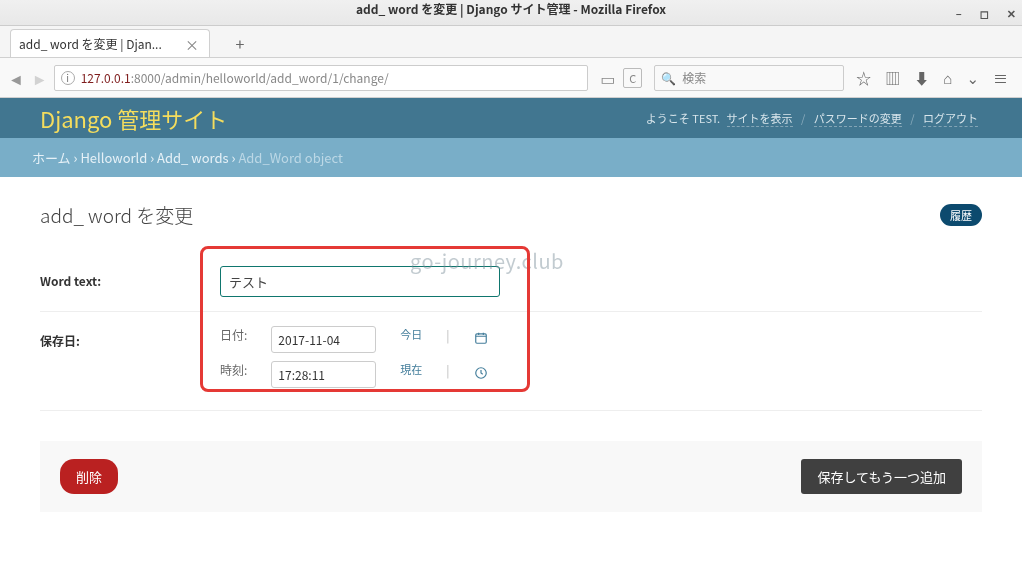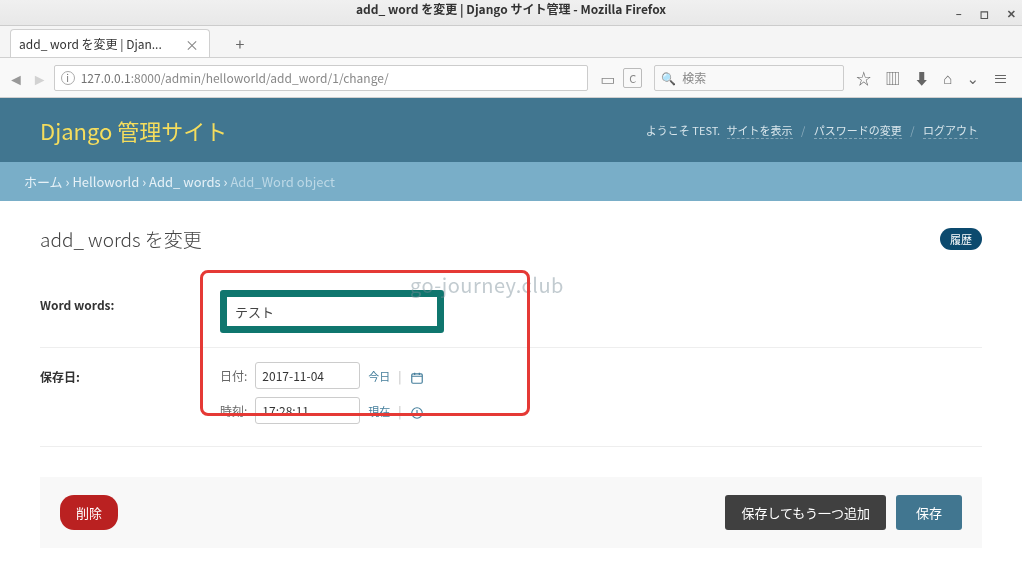--- a/index.html
+++ b/index.html
@@ -8,44 +8,44 @@
 .win-controls{position:absolute;right:6px;top:0;height:26px;display:flex;align-items:center;gap:18px;font-size:11px;color:#555}
 .win-controls span{cursor:pointer}
 .tab-strip{height:32px;background:#f5f5f5;border-bottom:1px solid #d0d0d0;display:flex;align-items:flex-end;padding-left:10px}
 .tab{background:#fff;border:1px solid #d0d0d0;border-bottom:none;border-radius:4px 4px 0 0;height:28px;width:200px;display:flex;align-items:center;padding:0 8px;font-size:12px;color:#333;margin-right:18px}
 .tab-title{flex:1;white-space:nowrap;overflow:hidden;text-overflow:ellipsis}
 .tab-x{color:#888;font-size:14px;padding:0 2px}
 .new-tab{width:24px;height:24px;display:flex;align-items:center;justify-content:center;color:#666;font-size:16px;margin-bottom:2px}
 .addr-bar{height:40px;background:#f9f9f9;border-bottom:1px solid #d0d0d0;display:flex;align-items:center;padding:0 8px;gap:6px}
 .nav-arrows{display:flex;gap:8px;color:#999;font-size:16px}
 .url-box{flex:1;height:26px;border:1px solid #ccc;border-radius:2px;background:#fff;display:flex;align-items:center;padding:0 6px;font-size:12px;color:#555}
-.url-box .host{color:#737373}
+.url-box .host{color:#7f1d1d}
 .url-box .path{color:#888}
 .info-i{border:1px solid #aaa;border-radius:50%;width:14px;height:14px;display:inline-flex;align-items:center;justify-content:center;font-size:10px;color:#777;margin-right:6px}
 .reader-ref{display:flex;align-items:center;gap:8px;color:#888;padding:0 6px}
 .search-box{width:190px;height:26px;border:1px solid #ccc;border-radius:2px;display:flex;align-items:center;padding:0 6px;font-size:12px;color:#888;gap:6px}
 .toolbar-icons{display:flex;align-items:center;gap:14px;color:#666;font-size:15px;padding:0 6px}
-.django-header{background:#417690;color:#fff;padding:16px 40px;display:flex;align-items:center;justify-content:space-between}
+.django-header{background:#417690;color:#fff;padding:4px 40px;display:flex;align-items:center;justify-content:space-between}
 .django-brand{background:#417690;color:#f5dd5d;font-size:22px;font-weight:normal}
 .user-tools{font-size:11px;color:#d9e6ec}
 .user-tools a{color:#d9e6ec;border-bottom:1px dashed rgba(255,255,255,.35);text-decoration:none;margin:0 4px}
 .user-tools .slash{color:#8ab;margin:0 2px}
-.crumbs{background:#79aec8;color:#e6f1f7;font-size:13px;padding:10px 24px}
+.crumbs{background:#79aec8;color:#e6f1f7;font-size:13px;padding:10px 32px}
 .crumbs a{color:#e6f1f7;text-decoration:none}
 .crumbs .cur{color:#bcd8e6}
 .content{padding:24px 40px 10px}
 .content-head{display:flex;align-items:center;justify-content:space-between}
 .content h1{font-size:19px;font-weight:300;color:#444}
 .hist-btn{background:#0c4a6e;color:#fff;border:none;border-radius:12px;padding:3px 10px;font-size:11px}
 .form-area{margin-top:24px;position:relative}
 .form-row{display:flex;align-items:flex-start;border-bottom:1px solid #eee;padding:14px 0}
 .form-row label{width:180px;font-size:12px;font-weight:bold;color:#333;padding-top:6px}
 .form-row .fields{flex:1}
-.text-input{border:7px solid #0f766e;border-radius:3px;padding:5px 8px;font-size:13px;color:#444;width:224px}
-.dt-line{display:flex;align-items:center;gap:8px;margin-bottom:8px;font-size:12px;color:#666}
+.text-input{border:1px solid #0f766e;border-radius:3px;padding:5px 8px;font-size:13px;color:#444;width:280px}
+.dt-line{display:flex;align-items:flex-start;gap:24px;margin-bottom:8px;font-size:12px;color:#666}
 .dt-input{border:1px solid #ccc;border-radius:3px;padding:4px 6px;font-size:12px;width:105px;color:#333}
 .shortcut{color:#447e9b;font-size:11px}
 .sep{color:#bbb}
 .icon-cal,.icon-clock{color:#447e9b;font-size:14px}
 .red-box{position:absolute;border:3px solid #e53935;border-radius:8px;pointer-events:none}
 .watermark{position:absolute;font-size:20px;color:rgba(120,140,150,.45);font-weight:400;letter-spacing:.5px;pointer-events:none}
 .submit-row{background:#f8f8f8;padding:18px 20px;margin:30px 0 0;display:flex;align-items:center;justify-content:space-between}
 .btn-del{background:#ba2121;color:#fff;border:none;padding:8px 16px;font-size:13px;border-radius:14px}
 .right-btns{display:flex;gap:10px}
 .btn-sec{background:#404040;color:#fff;border:none;padding:8px 16px;font-size:13px;border-radius:3px}
@@ -115,30 +115,30 @@
 
 <div class="crumbs">
   <a>ホーム</a> ›
   <a>Helloworld</a> ›
   <a>Add_ words</a> ›
   <span class="cur">Add_Word object</span>
 </div>
 
 <div class="content">
   <div class="content-head">
-    <h1>add_ words を変更</h1>
+    <h1>add_ word を変更</h1>
     <button class="hist-btn">履歴</button>
   </div>
 
   <div class="form-area">
     <div class="watermark" style="left:370px;top:-6px">go-journey.club</div>
     <div class="red-box" style="left:160px;top:-6px;width:330px;height:146px"></div>
 
     <div class="form-row">
-      <label>Word words:</label>
+      <label>Word text:</label>
       <div class="fields">
         <input class="text-input" value="テスト" style="">
       </div>
     </div>
 
     <div class="form-row">
       <label>保存日:</label>
       <div class="fields">
         <div class="dt-line">
           <span>日付:</span>
@@ -165,16 +165,15 @@
           </span>
         </div>
       </div>
     </div>
   </div>
 
   <div class="submit-row">
     <button class="btn-del">削除</button>
     <div class="right-btns">
       <button class="btn-sec">保存してもう一つ追加</button>
-      <button class="btn-pri">保存</button>
     </div>
   </div>
 </div>
 
 </body></html>

